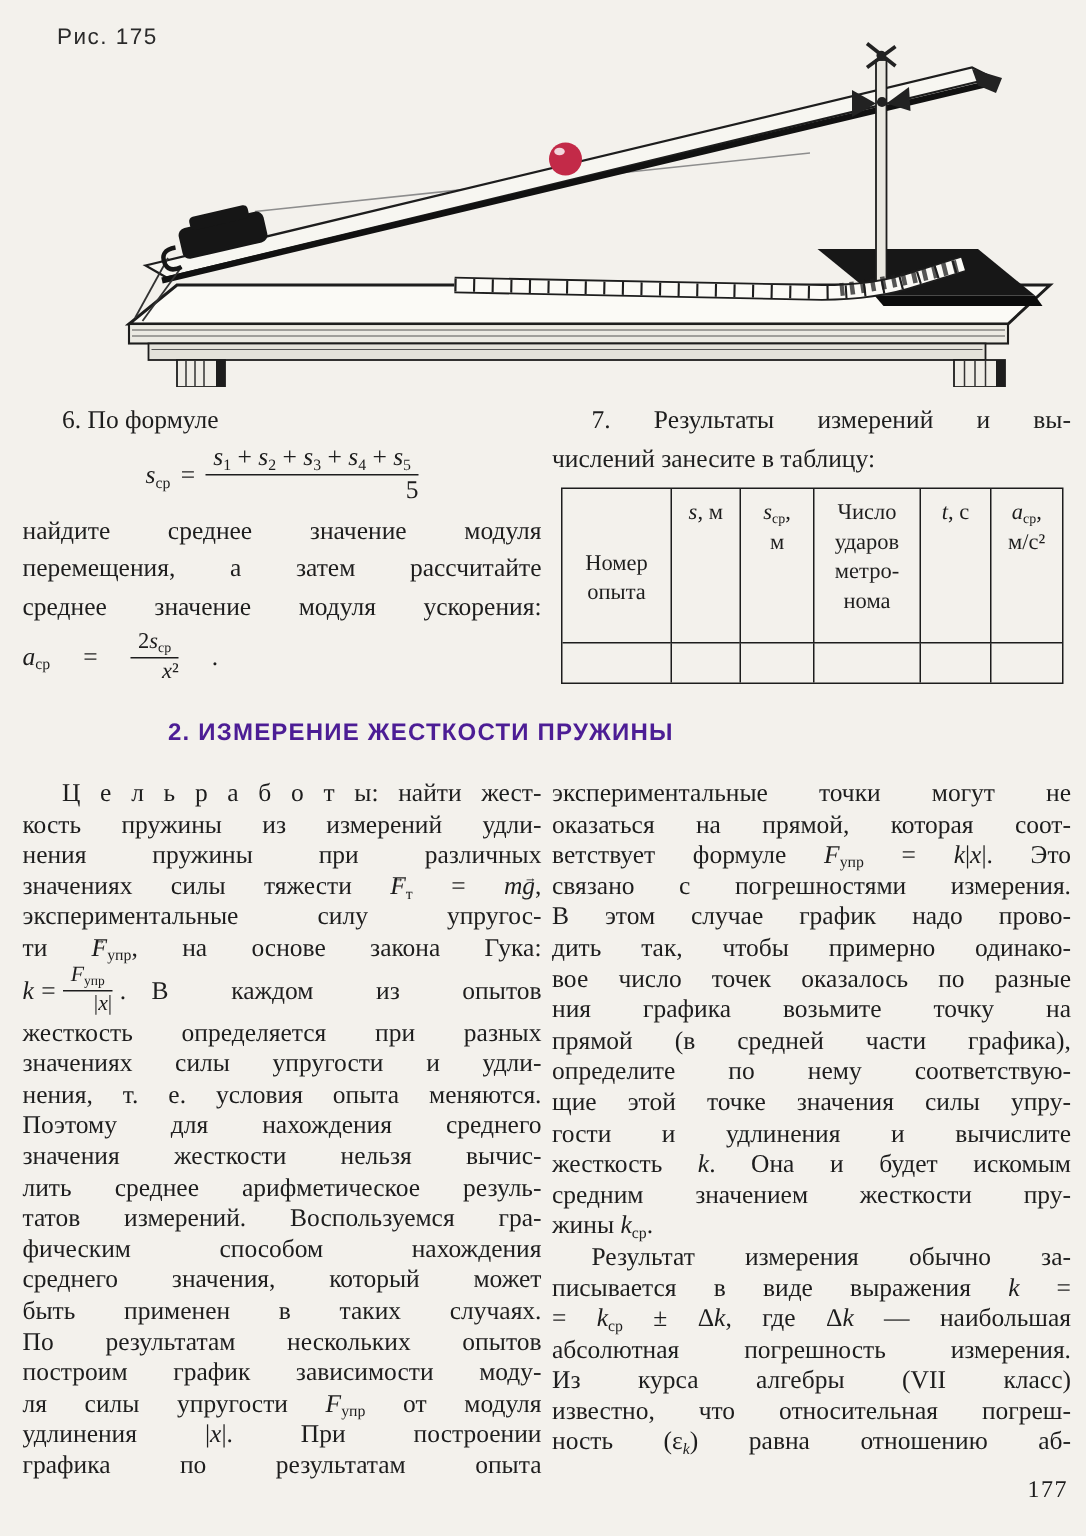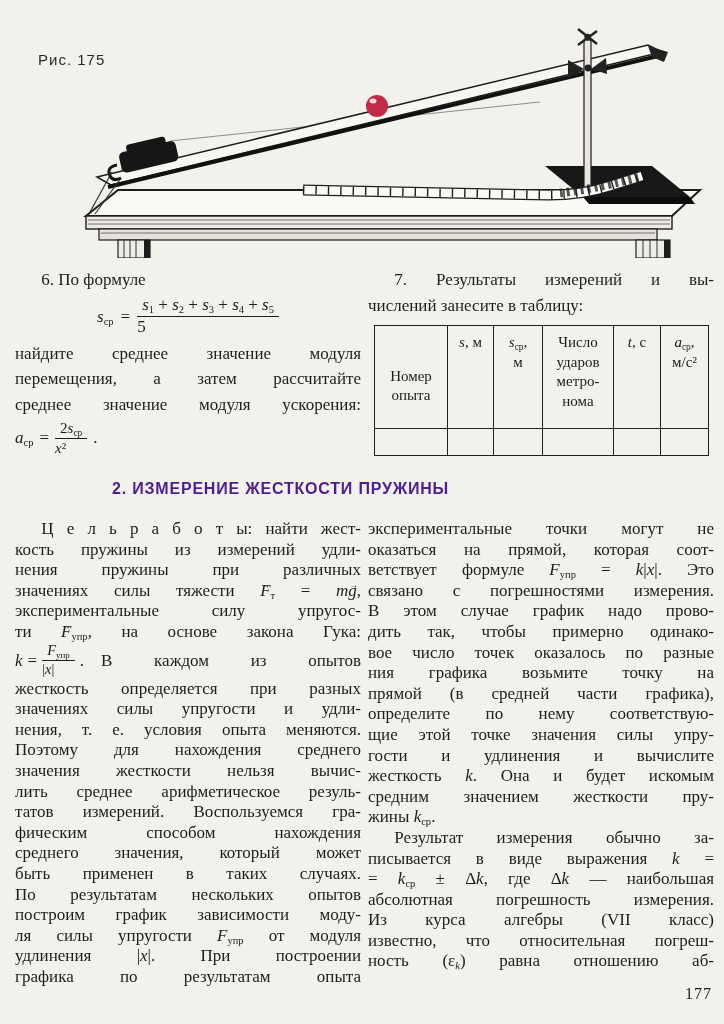--- a/index.html
+++ b/index.html
@@ -6,42 +6,42 @@
   body{
     width:724px;height:1024px;overflow:hidden;position:relative;
     background:#f3f1ec;color:#1d1d1d;
     font-family:"Liberation Serif","DejaVu Serif",serif;
   }
   
   .figure{position:relative;width:724px;height:258px;}
   .fig-label{
     position:absolute;left:38px;top:16px;
     font-family:"Liberation Sans","DejaVu Sans",sans-serif;
-    font-size:15px;letter-spacing:1px;color:#2a2a2a;margin-top:35px;
+    font-size:15px;letter-spacing:1px;color:#2a2a2a;
   }
   
   .lines{font-size:17px;}
   .lines div{text-align:justify;text-align-last:justify;}
   .lines div.noj{text-align-last:left;}
   .lines div.ind{text-indent:1.55em;}
   .lh25 div{line-height:25.5px;}
   .lh20 div{line-height:20.6px;}
   i{font-style:italic;}
   sub{font-size:0.62em;vertical-align:-0.3em;line-height:0;}
   .vec{font-style:italic;position:relative;}
   .vec::after{
     content:"→";position:absolute;left:0.12em;top:-0.72em;
     font-size:0.5em;font-style:normal;
   }
   
-  .frac{display:inline-flex;flex-direction:column;align-items:flex-start;line-height:1.1;}
+  .frac{display:inline-flex;flex-direction:column;align-items:flex-end;line-height:1.1;}
   .frac .num{border-bottom:1.3px solid #1d1d1d;padding:0 5px 1px;}
   .frac .den{padding-top:1px;}
   .f-s{height:48px;display:flex;align-items:center;justify-content:center;font-size:17px;gap:7px;}
-  .f-a{height:42px;display:flex;align-items:center;font-size:17px;gap:6px;}
+  .f-a{height:42px;display:flex;align-items:center;font-size:17px;gap:22px;}
   .k-line{display:flex;align-items:center;height:36px;font-size:17px;gap:5px;}
   .k-line .frac{font-size:14.5px;}
   .k-line .tail{flex:1;display:block;text-align:justify;text-align-last:justify;margin-left:12px;}
   
   .mid{display:flex;gap:7px;padding:0 12px 0 15px;margin-top:9px;}
   .mcol{flex:0 0 346px;width:346px;}
   
   .rtable{border:1.7px solid #1d1d1d;width:333px;margin-top:7px;margin-left:6px;
           font-size:15px;}
   .tr{display:grid;grid-template-columns:72px 46px 49px 71px 47px 48px;}

